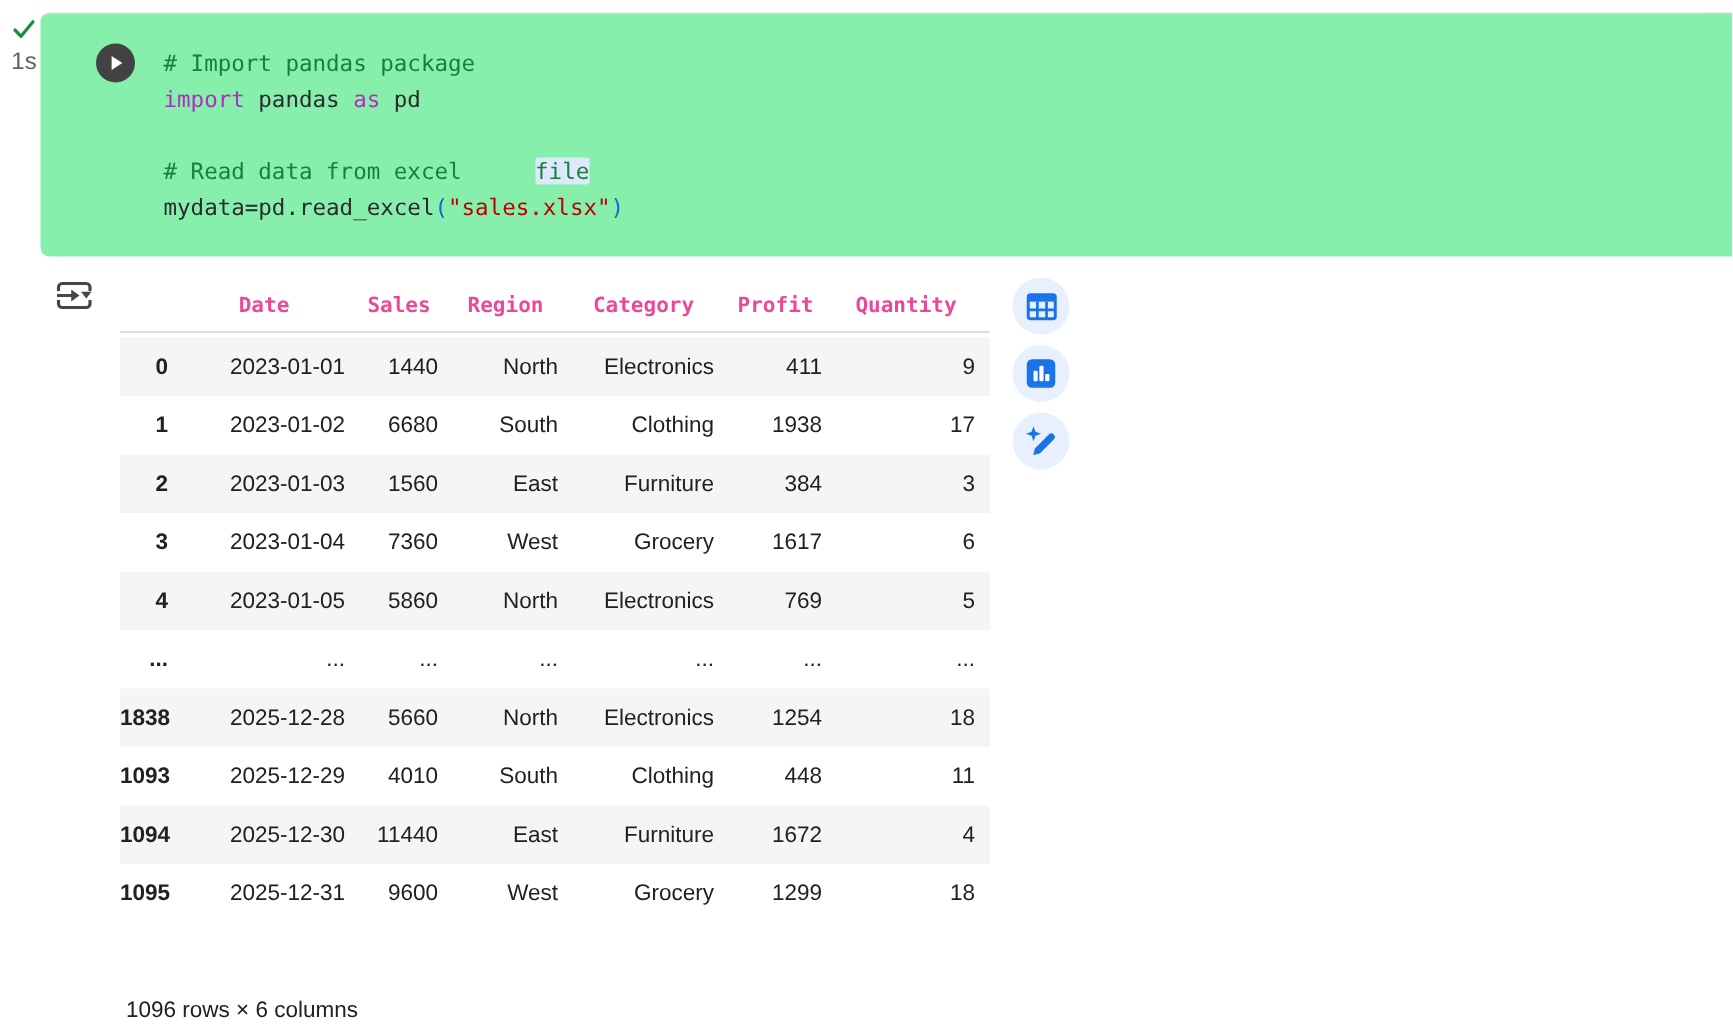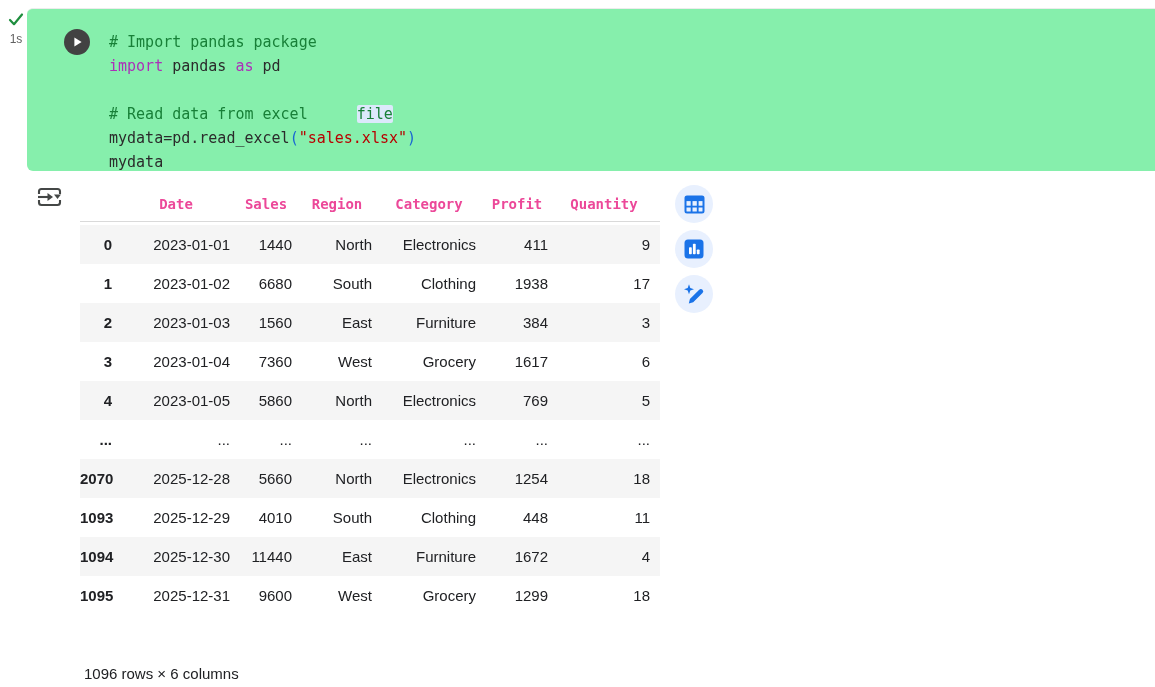--- a/index.html
+++ b/index.html
@@ -5,21 +5,21 @@
   * { margin:0; padding:0; box-sizing:border-box; }
   html,body { width:1155px; height:687px; background:#ffffff; font-family:"Liberation Sans", sans-serif; }
   .page { position:relative; width:1155px; height:687px; background:#fff; overflow:hidden; }
 
   
   .code-cell {
     position:absolute; left:27px; top:8px; width:1128px; height:163px;
     background:#86efac; border-radius:6px 0 0 6px; border-top:1px solid #ececec;
   }
   .gutter-status { position:absolute; left:4px; top:12px; width:24px; text-align:center; }
-  .gutter-status .time { display:block; font-size:12px; color:#616161; margin-top:1px; }
+  .gutter-status .time { display:block; font-size:16px; color:#616161; margin-top:1px; }
   .run-button {
     position:absolute; left:37px; top:20px; width:26px; height:26px; border-radius:50%;
     background:#424242; cursor:pointer; display:flex; align-items:center; justify-content:center;
   }
   .code-area { position:absolute; left:82px; top:21px; }
   .code-line {
     font-family:"DejaVu Sans Mono","Liberation Mono", monospace;
     font-size:15px; line-height:24px; white-space:pre; color:#2b2b2b;
   }
   .tok-comment { color:#188038; }
@@ -74,21 +74,20 @@
       <svg width="14" height="14" viewBox="0 0 14 14">
         <polygon points="4.4,2.4 11.6,7 4.4,11.6" fill="#ffffff"></polygon>
       </svg>
     </div>
     <div class="code-area">
         <div class="code-line"><span class="tok-comment"># Import pandas package</span></div>
         <div class="code-line"><span class="tok-keyword">import</span><span class="tok-plain"> pandas </span><span class="tok-keyword">as</span><span class="tok-plain"> pd</span></div>
         <div class="code-line">&nbsp;</div>
         <div class="code-line"><span class="tok-comment"># Read data from excel </span><span class="tok-comment-hl">file</span></div>
         <div class="code-line"><span class="tok-plain">mydata=pd.read_excel</span><span class="tok-bracket">(</span><span class="tok-string">"sales.xlsx"</span><span class="tok-bracket">)</span></div>
-        <div class="code-line"><span class="tok-plain">mydata</span></div>
       </div>
   </div>
 
   <div class="output-options">
     <svg width="30" height="26" viewBox="0 0 30 26">
       <path d="M3,9 v-2.5 a2.5,2.5 0 0 1 2.5,-2.5 h16 a2.5,2.5 0 0 1 2.5,2.5 v2.5" fill="none" stroke="#444746" stroke-width="2.1"></path>
       <path d="M3,15 v2.5 a2.5,2.5 0 0 0 2.5,2.5 h16 a2.5,2.5 0 0 0 2.5,-2.5 v-2.5" fill="none" stroke="#444746" stroke-width="2.1"></path>
       <line x1="2" y1="12" x2="12" y2="12" stroke="#444746" stroke-width="2.1"></line>
       <polygon points="11.5,8 17,12 11.5,16" fill="#444746"></polygon>
       <polygon points="18,9.5 25,9.5 21.5,14" fill="#444746"></polygon>
@@ -166,21 +165,21 @@
           <tr>
             <th>...</th>
             <td>...</td>
             <td>...</td>
             <td>...</td>
             <td>...</td>
             <td>...</td>
             <td>...</td>
           </tr>
           <tr>
-            <th>2070</th>
+            <th>1838</th>
             <td>2025-12-28</td>
             <td>5660</td>
             <td>North</td>
             <td>Electronics</td>
             <td>1254</td>
             <td>18</td>
           </tr>
           <tr>
             <th>1093</th>
             <td>2025-12-29</td>

